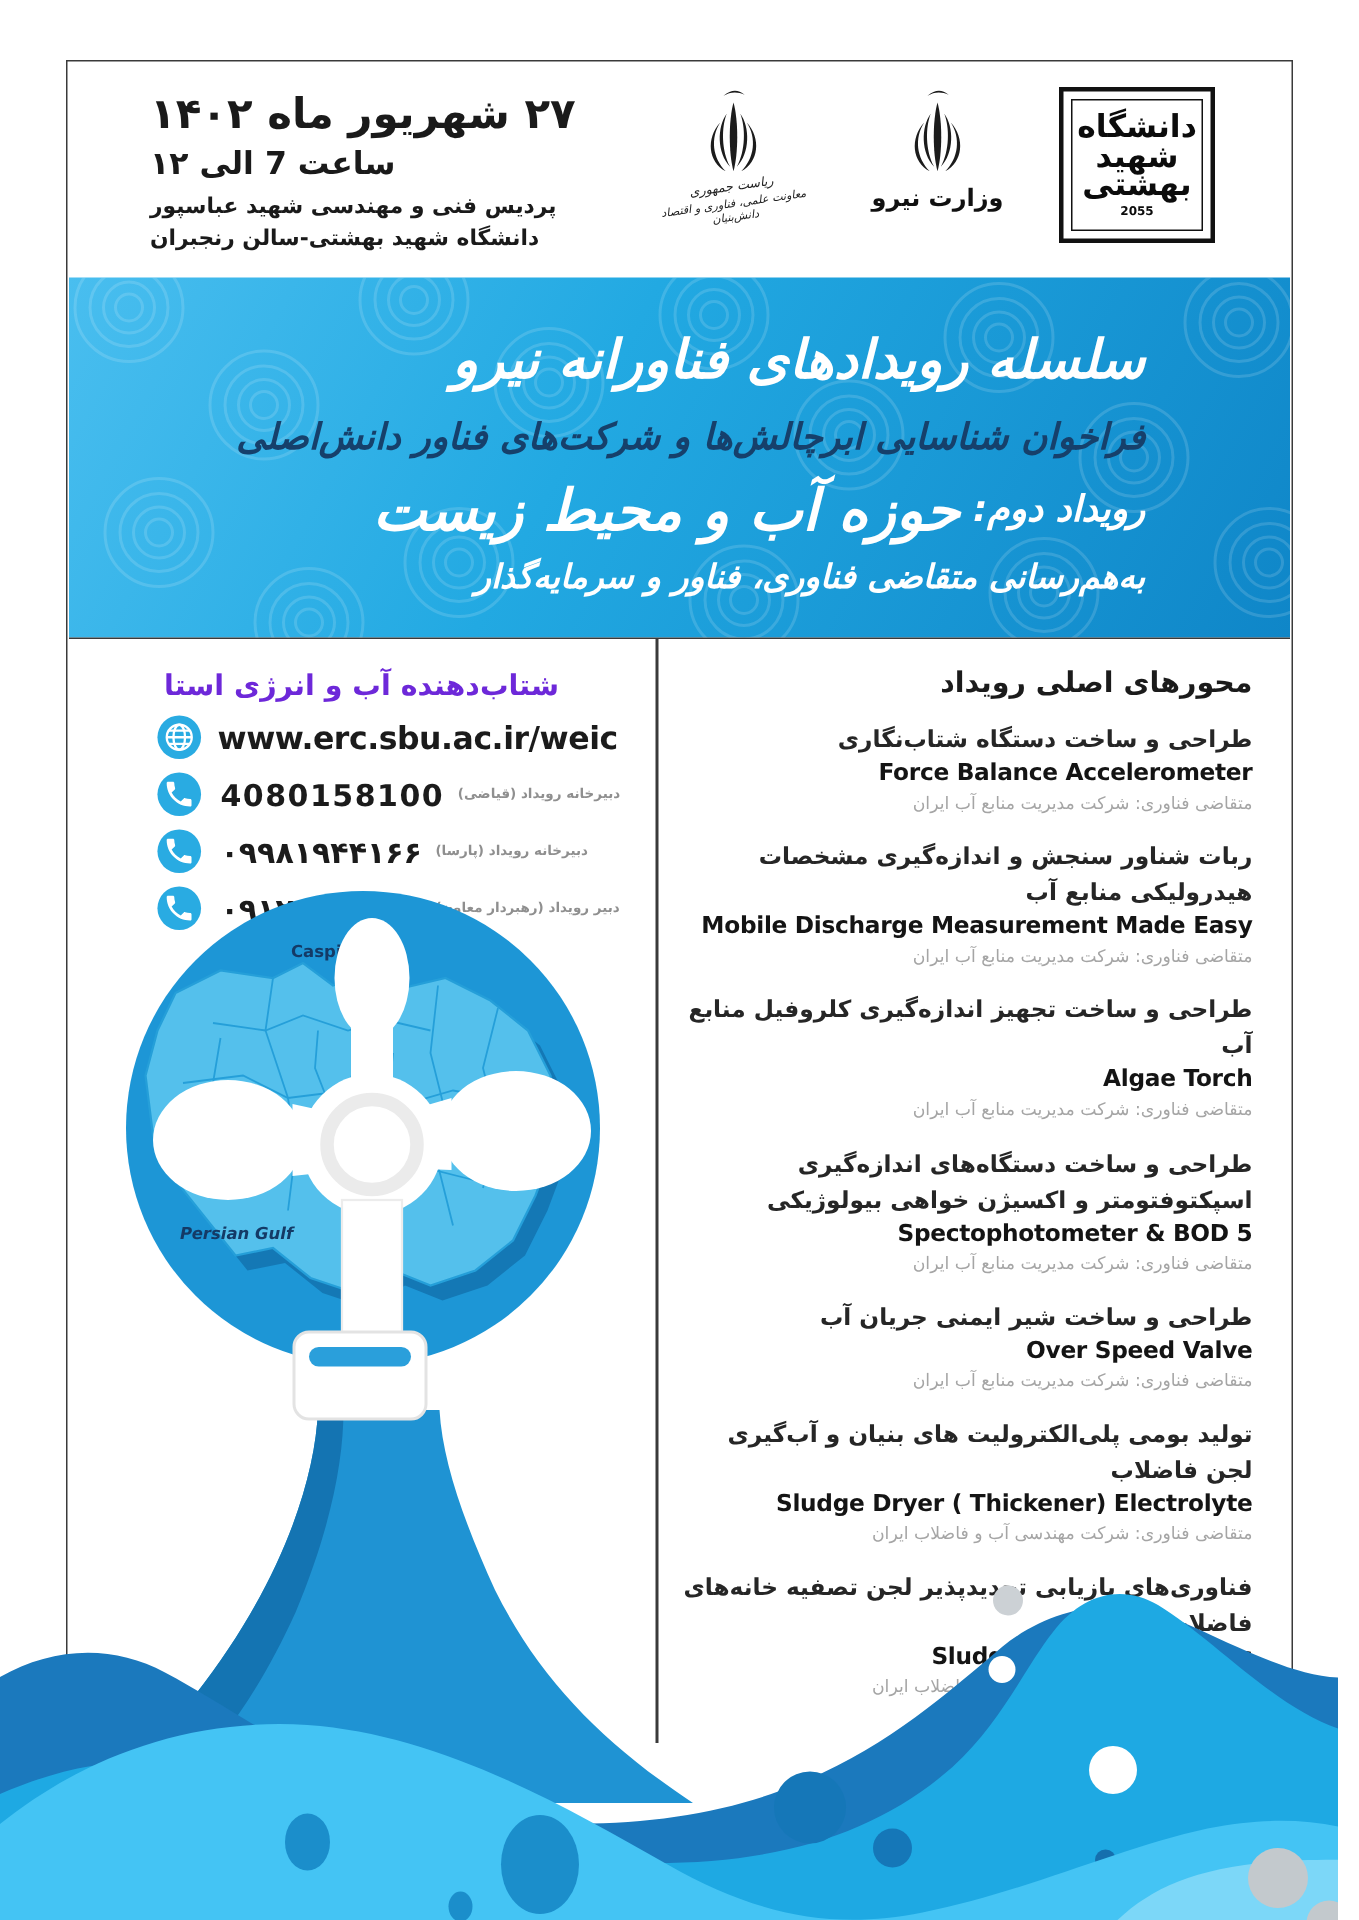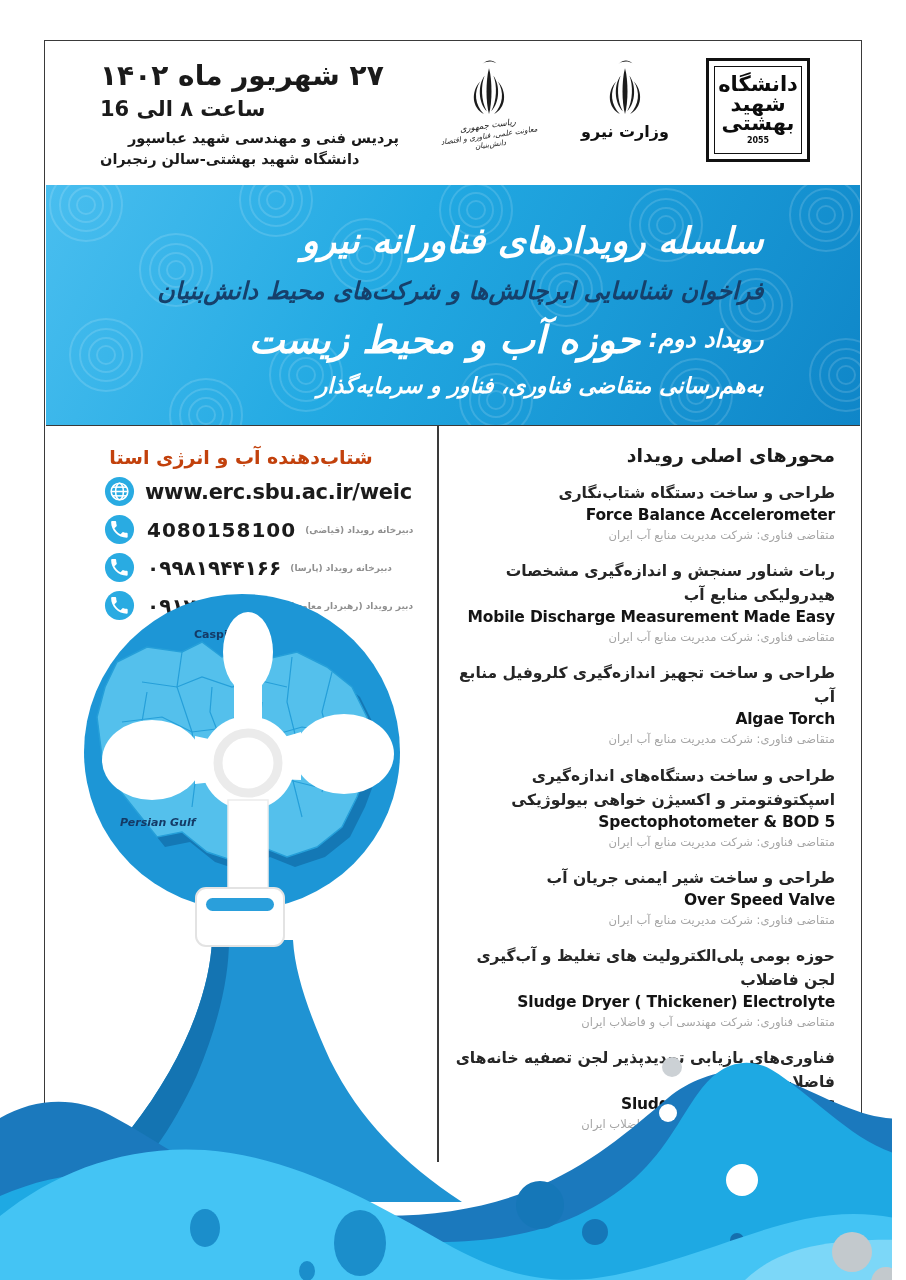--- a/index.html
+++ b/index.html
@@ -9,21 +9,21 @@
 
   
   .frame{position:absolute;left:44px;top:40px;width:816px;height:1240px;
          border:1.6px solid #3a3a3a;border-bottom:none;z-index:1;}
 
   
   .header{position:absolute;left:46px;top:42px;width:812px;height:140px;z-index:3;display:flex;justify-content:space-between;}
   .date-block{direction:rtl;text-align:left;padding:18px 0 0 0;margin-left:54px;color:#1a1a1a;}
   .date-line{font-size:28px;font-weight:700;line-height:1.15;}
   .time-line{font-size:21px;font-weight:700;margin-top:5px;}
-  .venue-line{font-size:14.5px;font-weight:700;margin-top:9px;line-height:1.15;margin-left:28px;}
+  .venue-line{font-size:14.5px;font-weight:700;margin-top:9px;line-height:1.15;}
   .venue-line2{font-size:14.5px;font-weight:700;margin-top:4px;}
 
   .logos{display:flex;align-items:flex-start;gap:26px;padding-top:16px;margin-right:48px;}
   .emblem-block{display:flex;flex-direction:column;align-items:center;width:110px;}
   .emblem{width:52px;height:62px;}
   .moe-label{font-size:16px;font-weight:700;color:#111;margin-top:2px;direction:rtl;}
   .vp-lines{transform:rotate(-8deg);margin-top:0;text-align:center;direction:rtl;color:#222;}
   .vp-l1{font-size:8.5px;font-style:italic;}
   .vp-l2{font-size:7.5px;font-style:italic;margin-top:1px;}
   .sbu-logo{width:98px;height:98px;border:3px solid #111;background:#fff;display:flex;align-items:center;justify-content:center;}
@@ -43,21 +43,21 @@
   .b-event-prefix{font-size:24px;font-weight:700;vertical-align:6px;}
   .b-event-title{font-size:38px;font-weight:900;}
   .b-tag{font-size:22px;font-weight:800;color:#fff;margin-top:11px;}
   .banner-pattern{position:absolute;inset:0;z-index:1;}
 
   
   .divider-v{position:absolute;left:437px;top:426px;width:1.6px;height:736px;background:#3a3a3a;z-index:2;}
 
   
   .contact{position:absolute;left:46px;top:432px;width:390px;z-index:3;}
-  .contact-title{direction:rtl;font-size:19px;font-weight:800;color:#c2410c;text-align:center;width:330px;margin:14px 0 8px 30px;}
+  .contact-title{direction:rtl;font-size:19px;font-weight:800;color:#6d28d9;text-align:center;width:330px;margin:14px 0 8px 30px;}
   .c-row{display:flex;align-items:center;margin:7px 0 0 58px;}
   .c-icon{width:31px;height:31px;flex:0 0 31px;}
   .web-url{font-size:21px;font-weight:800;color:#1b1b1b;margin-left:10px;letter-spacing:-0.3px;}
   .phone-num{direction:ltr;font-size:20px;font-weight:800;color:#1b1b1b;margin-left:12px;letter-spacing:1px;}
   .phone-label{direction:rtl;font-size:9px;color:#8f8f8f;margin-left:9px;font-weight:700;}
 
   
   .map-circle{position:absolute;left:82px;top:592px;width:320px;height:320px;z-index:4;}
   .map-label{position:absolute;font-size:11px;font-weight:800;color:#143a66;z-index:5;}
   .lbl-caspian{left:112px;top:36px;}
@@ -79,21 +79,21 @@
 </head>
 <body>
 
 <div id="poster">
 
   <div class="frame"></div>
 
   <div class="header">
     <div class="date-block">
       <div class="date-line">۲۷ شهریور ماه ۱۴۰۲</div>
-      <div class="time-line">ساعت ۸ الی 16</div>
+      <div class="time-line">ساعت 7 الی ۱۲</div>
       <div class="venue-line">پردیس فنی و مهندسی شهید عباسپور</div>
       <div class="venue-line2">دانشگاه شهید بهشتی-سالن رنجبران</div>
     </div>
 
     <div class="logos">
 
       <div class="emblem-block">
         <svg class="emblem" viewBox="-30 -44 60 84">
           <g fill="#1c1c1c">
             <path d="M-9 -36 C -2 -42, 4 -42, 10 -37 C 4 -40, -3 -40, -9 -36 Z"></path>
@@ -156,21 +156,21 @@
         <use href="#mnd" x="450" y="215"></use>
       <use href="#mnd" x="620" y="40"></use>
         <use href="#mnd" x="710" y="120"></use>
         <use href="#mnd" x="650" y="210"></use>
       <use href="#mnd" x="780" y="30"></use>
         <use href="#mnd" x="800" y="190"></use>
         <use href="#mnd" x="160" y="230"></use>
     </svg>
     <div class="banner-text">
       <div class="b-title">سلسله رویدادهای فناورانه نیرو</div>
-      <div class="b-sub">فراخوان شناسایی ابرچالش‌ها و شرکت‌های محیط دانش‌بنیان</div>
+      <div class="b-sub">فراخوان شناسایی ابرچالش‌ها و شرکت‌های فناور دانش‌اصلی</div>
       <div class="b-event">
         <span class="b-event-prefix">رویداد دوم: </span><span class="b-event-title">حوزه آب و محیط زیست</span>
       </div>
       <div class="b-tag">به‌هم‌رسانی متقاضی فناوری، فناور و سرمایه‌گذار</div>
     </div>
   </div>
 
   <div class="divider-v"></div>
 
   <div class="contact">
@@ -330,21 +330,21 @@
           <div class="t-sub">متقاضی فناوری: شرکت مدیریت منابع آب ایران</div>
         </div>
 
         <div class="topic">
           <div class="t-fa">طراحی و ساخت شیر ایمنی جریان آب</div>
           <div class="t-en">Over Speed Valve</div>
           <div class="t-sub">متقاضی فناوری: شرکت مدیریت منابع آب ایران</div>
         </div>
 
         <div class="topic">
-          <div class="t-fa">حوزه بومی پلی‌الکترولیت های تغلیظ و آب‌گیری لجن فاضلاب</div>
+          <div class="t-fa">تولید بومی پلی‌الکترولیت های بنیان و آب‌گیری لجن فاضلاب</div>
           <div class="t-en">Sludge Dryer ( Thickener) Electrolyte</div>
           <div class="t-sub">متقاضی فناوری: شرکت مهندسی آب و فاضلاب ایران</div>
         </div>
 
         <div class="topic">
           <div class="t-fa">فناوری‌های بازیابی تجدیدپذیر لجن تصفیه خانه‌های فاضلاب</div>
           <div class="t-en">Sludge Fertilizer / Biogas</div>
           <div class="t-sub">متقاضی فناوری: شرکت مهندسی آب و فاضلاب ایران</div>
         </div>
       </div>

